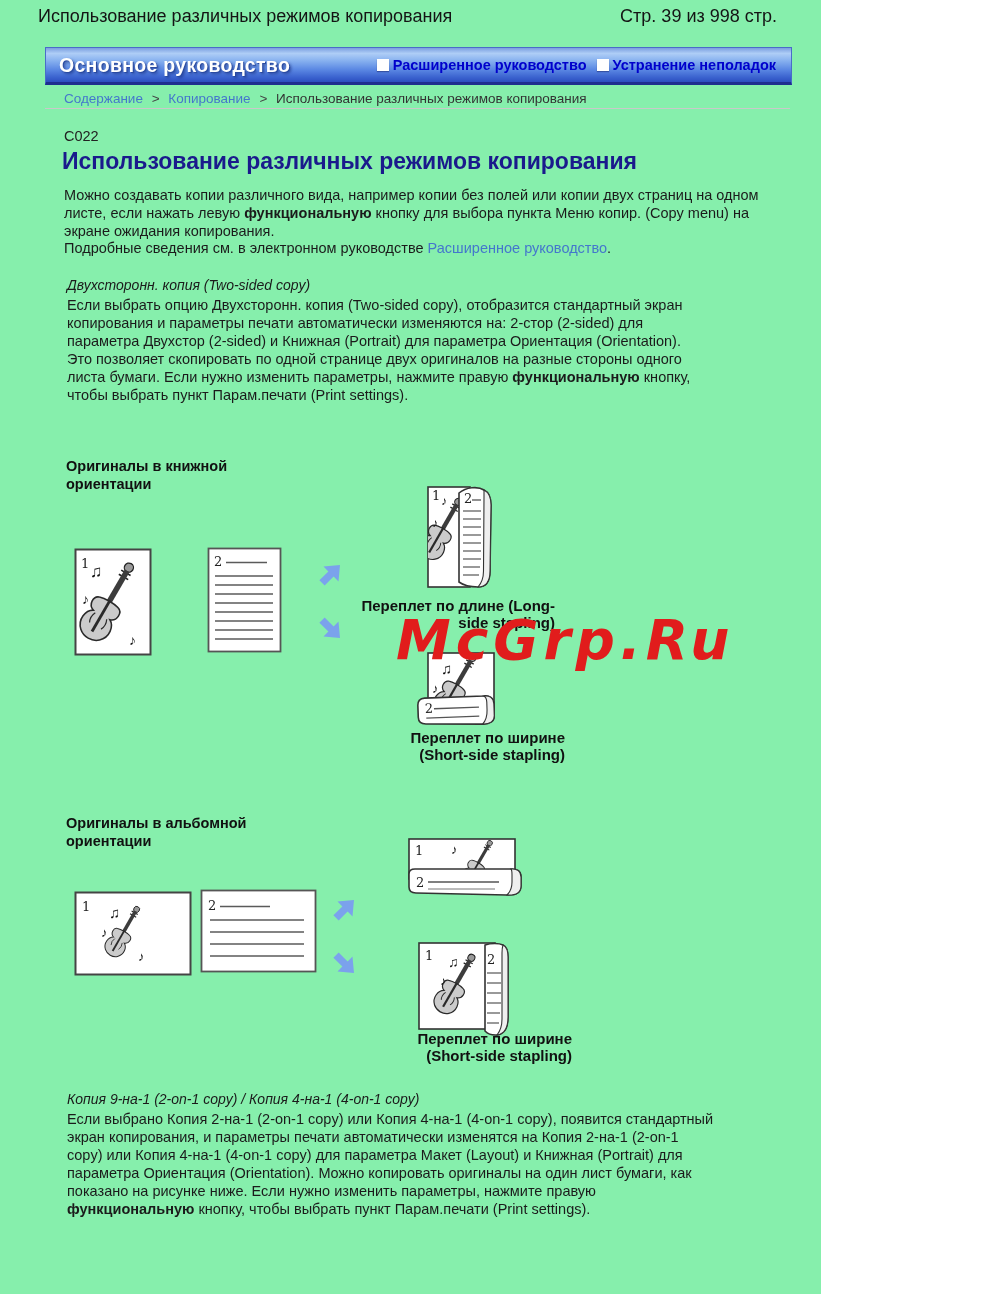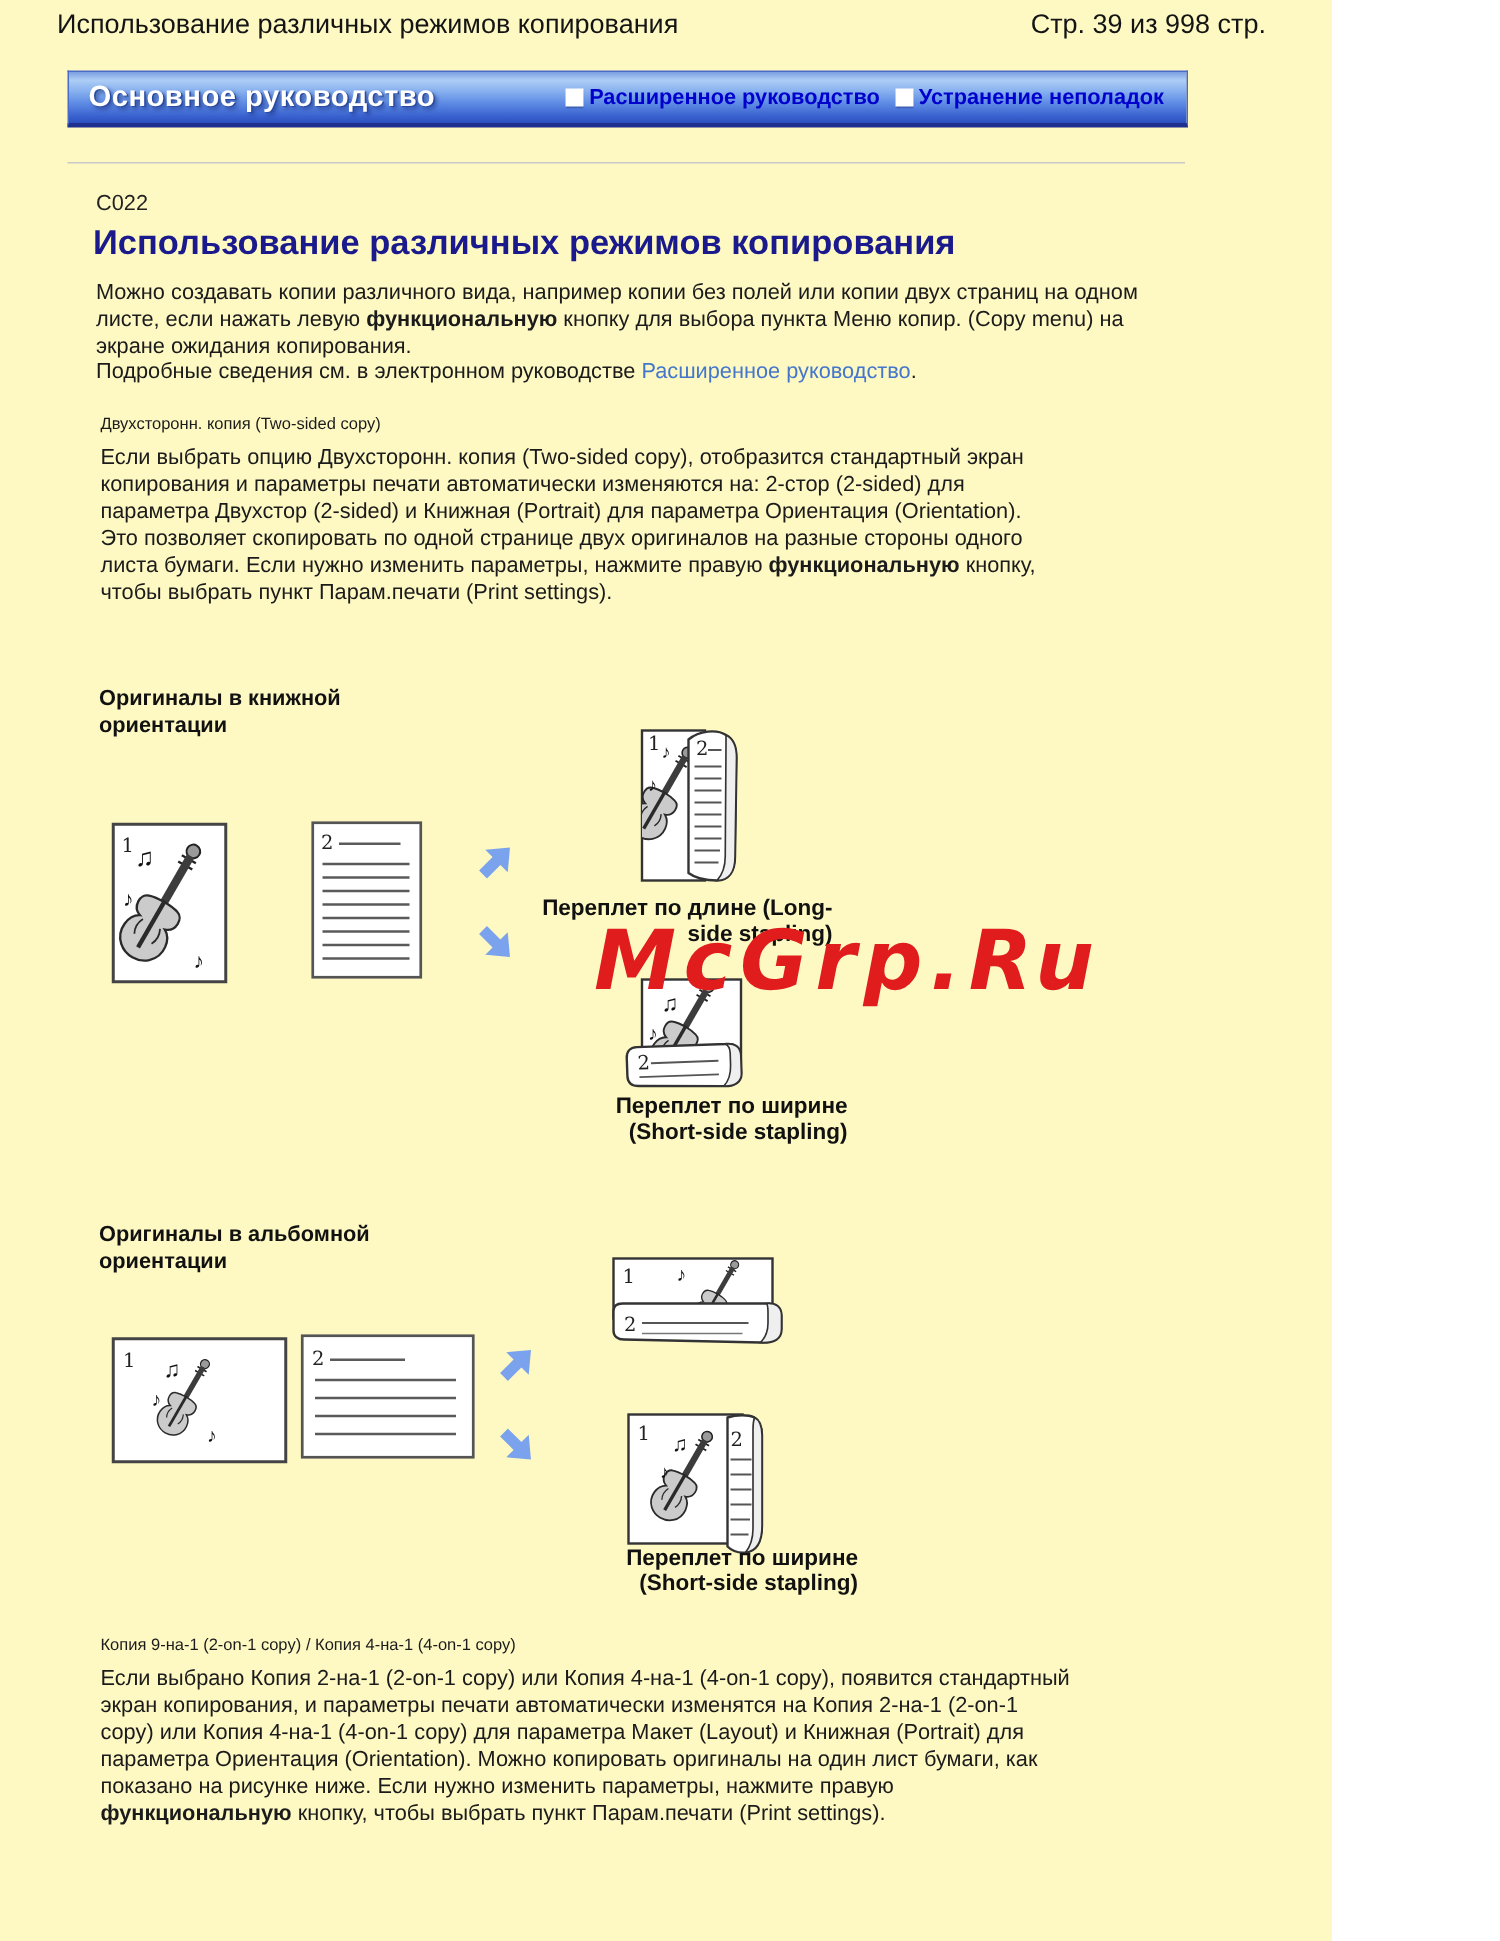--- a/index.html
+++ b/index.html
@@ -1,17 +1,17 @@
 <!DOCTYPE html>
 <html><head>
 <meta charset="utf-8">
 <style>
   html,body { margin:0; padding:0; background:#fff; }
   .canvas {
-    position:relative; width:888px; height:1294px; background:#fef9c3;
+    position:relative; width:821px; height:1294px; background:#86efac;
     font-family:"Liberation Sans","DejaVu Sans",sans-serif; color:#1a1a1a; overflow:hidden;
   }
   .abs { position:absolute; }
 
   
   .hdr-title   { left:38px; top:6px;  font-size:18px; color:#141414; }
   .hdr-page    { top:6px; right:44px; font-size:18px; color:#141414; }
 
   
   .banner {
@@ -38,21 +38,21 @@
   .crumb-rule { left:45px; top:108px; width:745px; height:0; border-top:1px solid #c9c9c9; }
 
   .doc-code { left:64px; top:128px; font-size:14.5px; color:#222; }
   .doc-title { left:62px; top:148px; font-size:23px; font-weight:bold; color:#1a1a8c; }
 
   .para { font-size:14.5px; line-height:18px; color:#1b1b1b; }
   .p-intro   { left:64px; top:186px;  width:695px; }
   .p-details { left:64px; top:239px;  width:695px; }
   .inline-link { color:#4477cc; cursor:pointer; }
 
-  .sec-heading { font-size:11px; color:#1b1b1b; }
+  .sec-heading { font-size:14px; color:#1b1b1b;font-style:italic; }
   .sec1-heading { left:67px; top:277px; }
   .sec1-body    { left:67px; top:296px; width:628px; }
   .sec2-heading { left:67px; top:1091px; }
   .sec2-body    { left:67px; top:1110px; width:650px; }
 
   .fig-heading { font-size:14.5px; font-weight:bold; color:#111; line-height:18px;margin-top:26px; }
   .fh-portrait  { left:66px; top:431px; }
   .fh-landscape { left:66px; top:788px; }
 
   .caption { font-size:15px; font-weight:bold; color:#111; line-height:17px; text-align:right; }
@@ -103,20 +103,27 @@
         <span class="chk"></span>
         <span>Расширенное руководство</span>
       </span>
       <span class="banner-link">
         <span class="chk"></span>
         <span>Устранение неполадок</span>
       </span>
     </div>
   </div>
 
+  <div class="abs crumbs">
+    <span class="crumb-link">Содержание</span>
+    <span class="crumb-sep">&gt;</span>
+    <span class="crumb-link">Копирование</span>
+    <span class="crumb-sep">&gt;</span>
+    <span>Использование различных режимов копирования</span>
+  </div>
   <div class="abs crumb-rule"></div>
 
   <div class="abs doc-code">C022</div>
   <h1 class="abs doc-title" style="margin:0">Использование различных режимов копирования</h1>
 
   <p class="abs para p-intro" style="margin:0"><span>Можно создавать копии различного вида, например копии без полей или копии двух страниц на одном листе, если нажать левую </span><b>функциональную</b><span> кнопку для выбора пункта Меню копир. (Copy menu) на экране ожидания копирования.</span></p>
   <p class="abs para p-details" style="margin:0"><span>Подробные сведения см. в электронном руководстве </span><span class="inline-link">Расширенное руководство</span><span>.</span></p>
 
   <div class="abs sec-heading sec1-heading">Двухсторонн. копия (Two-sided copy)</div>
   <div class="abs para sec1-body"><span>Если выбрать опцию Двухсторонн. копия (Two-sided copy), отобразится стандартный экран копирования и параметры печати автоматически изменяются на: 2-стор (2-sided) для параметра Двухстор (2-sided) и Книжная (Portrait) для параметра Ориентация (Orientation). Это позволяет скопировать по одной странице двух оригиналов на разные стороны одного листа бумаги. Если нужно изменить параметры, нажмите правую </span><b>функциональную</b><span> кнопку, чтобы выбрать пункт Парам.печати (Print settings).</span></div>

